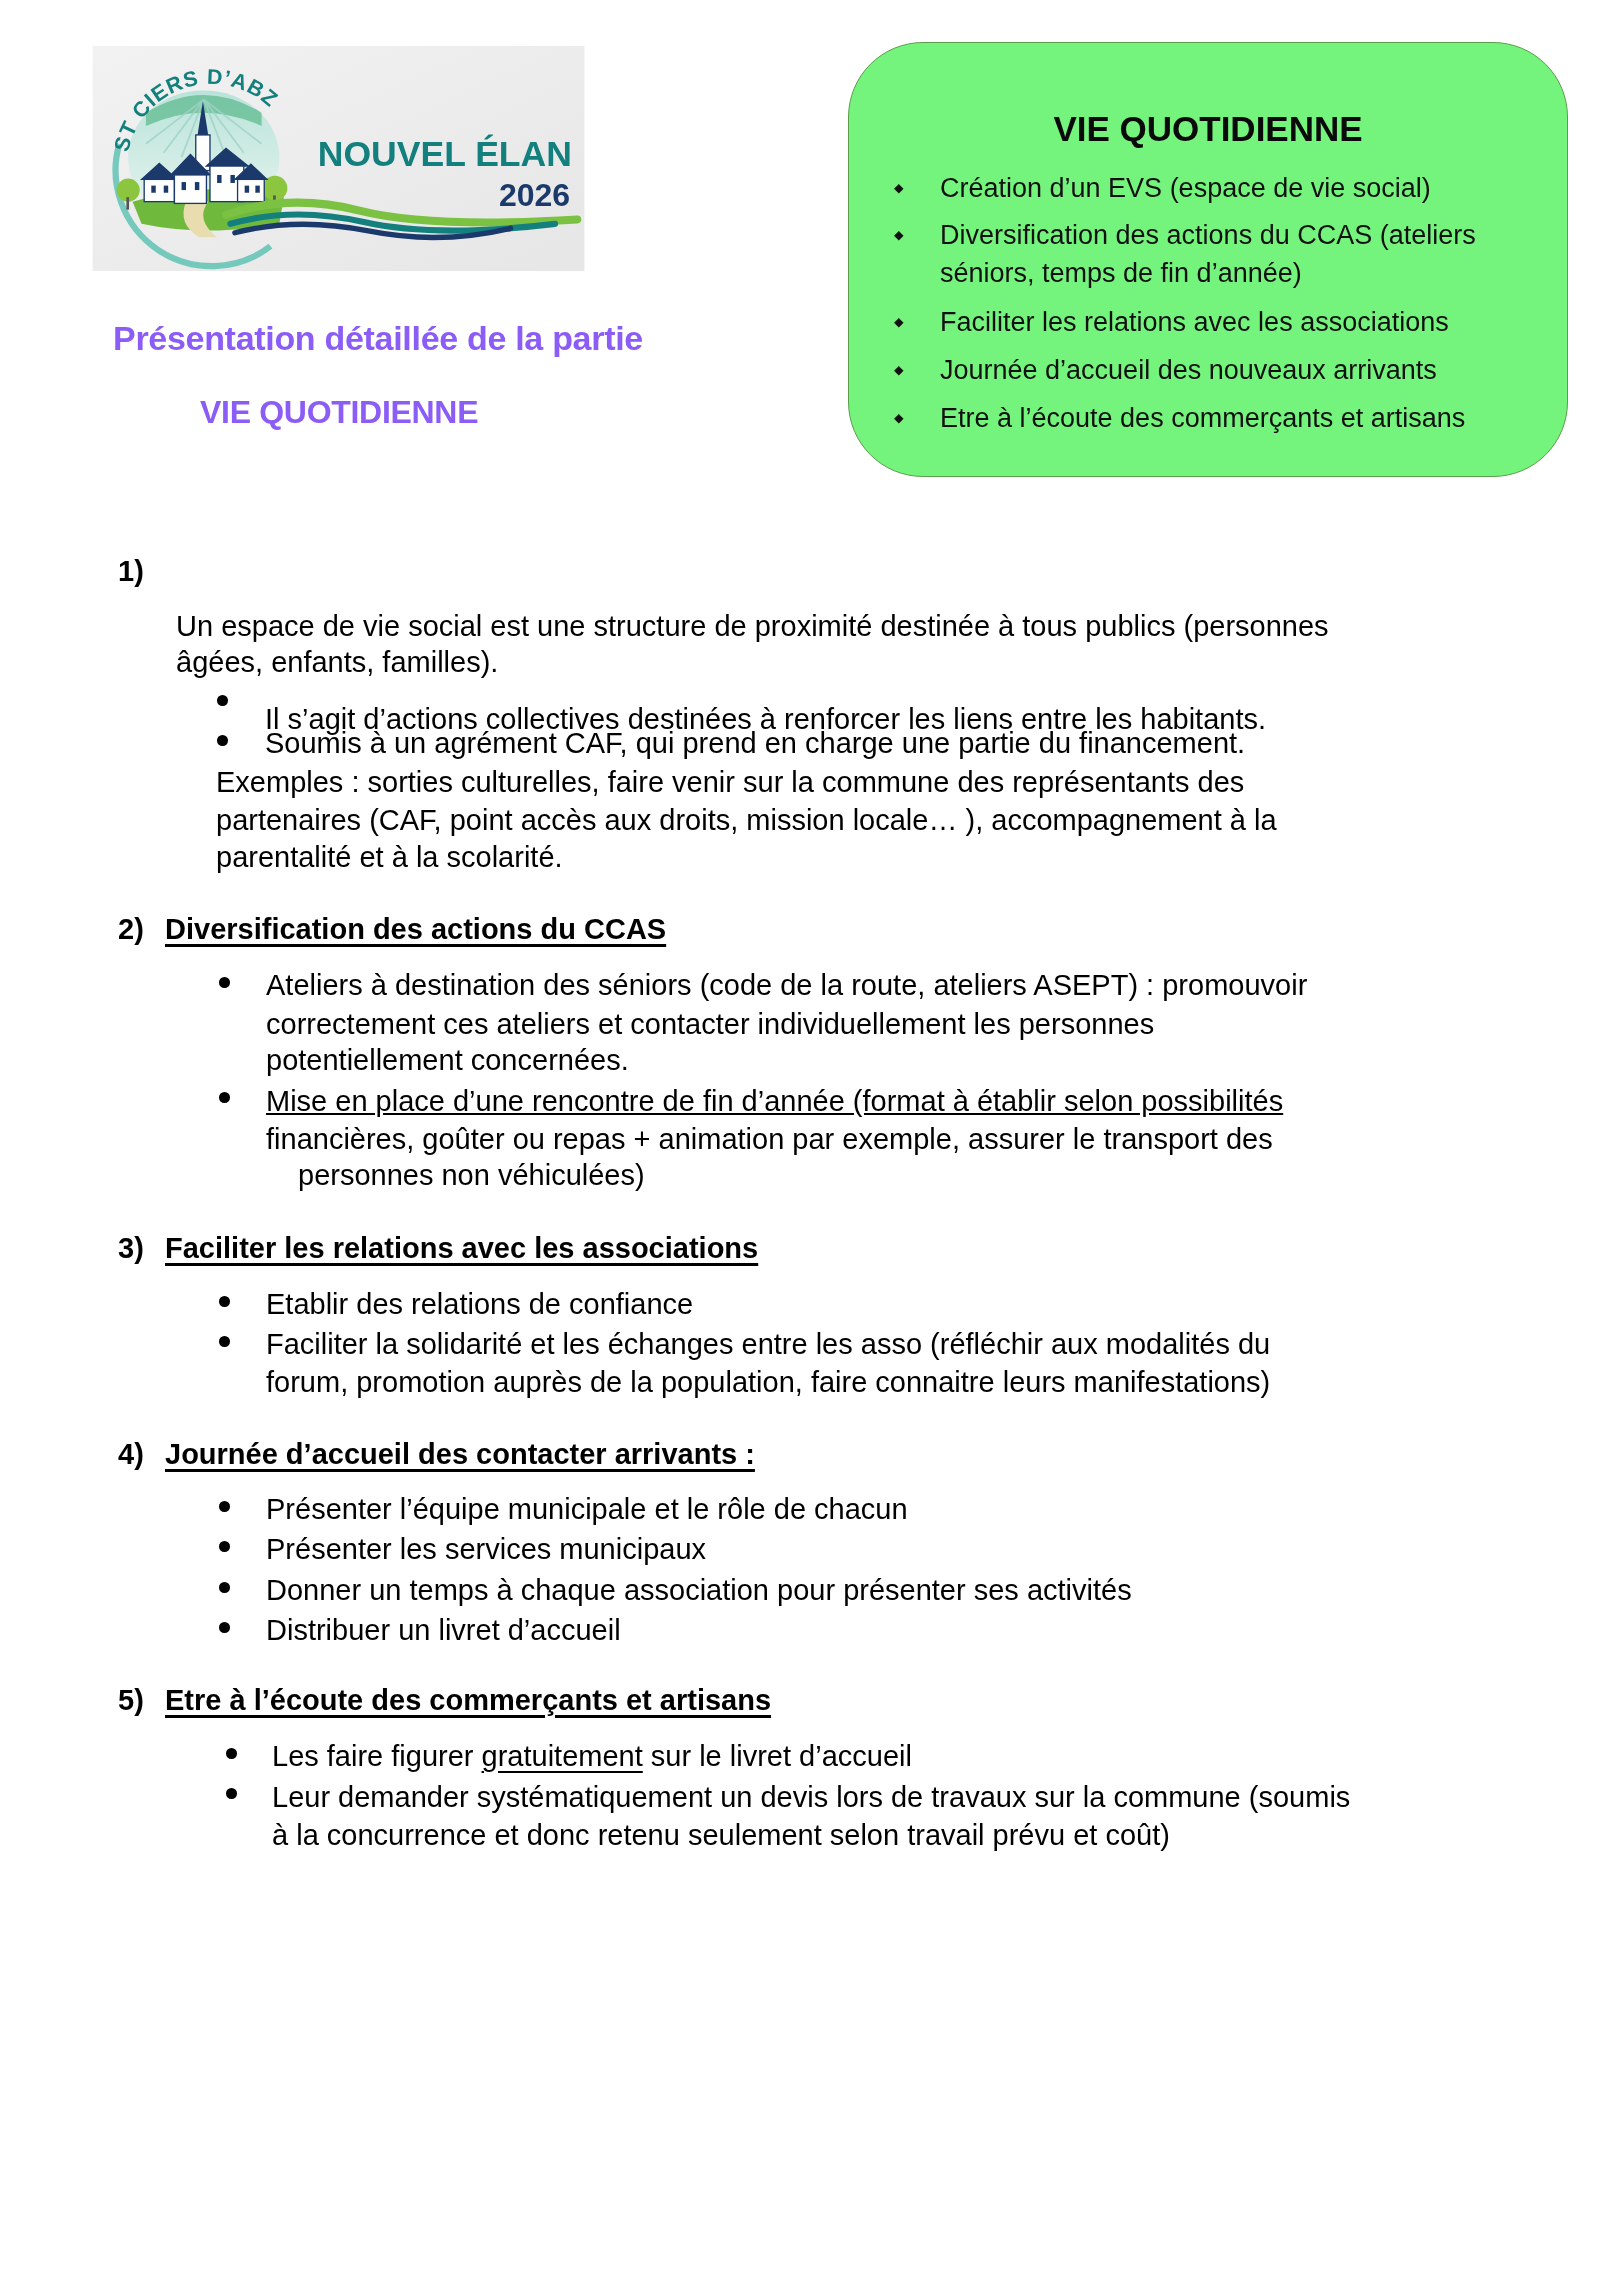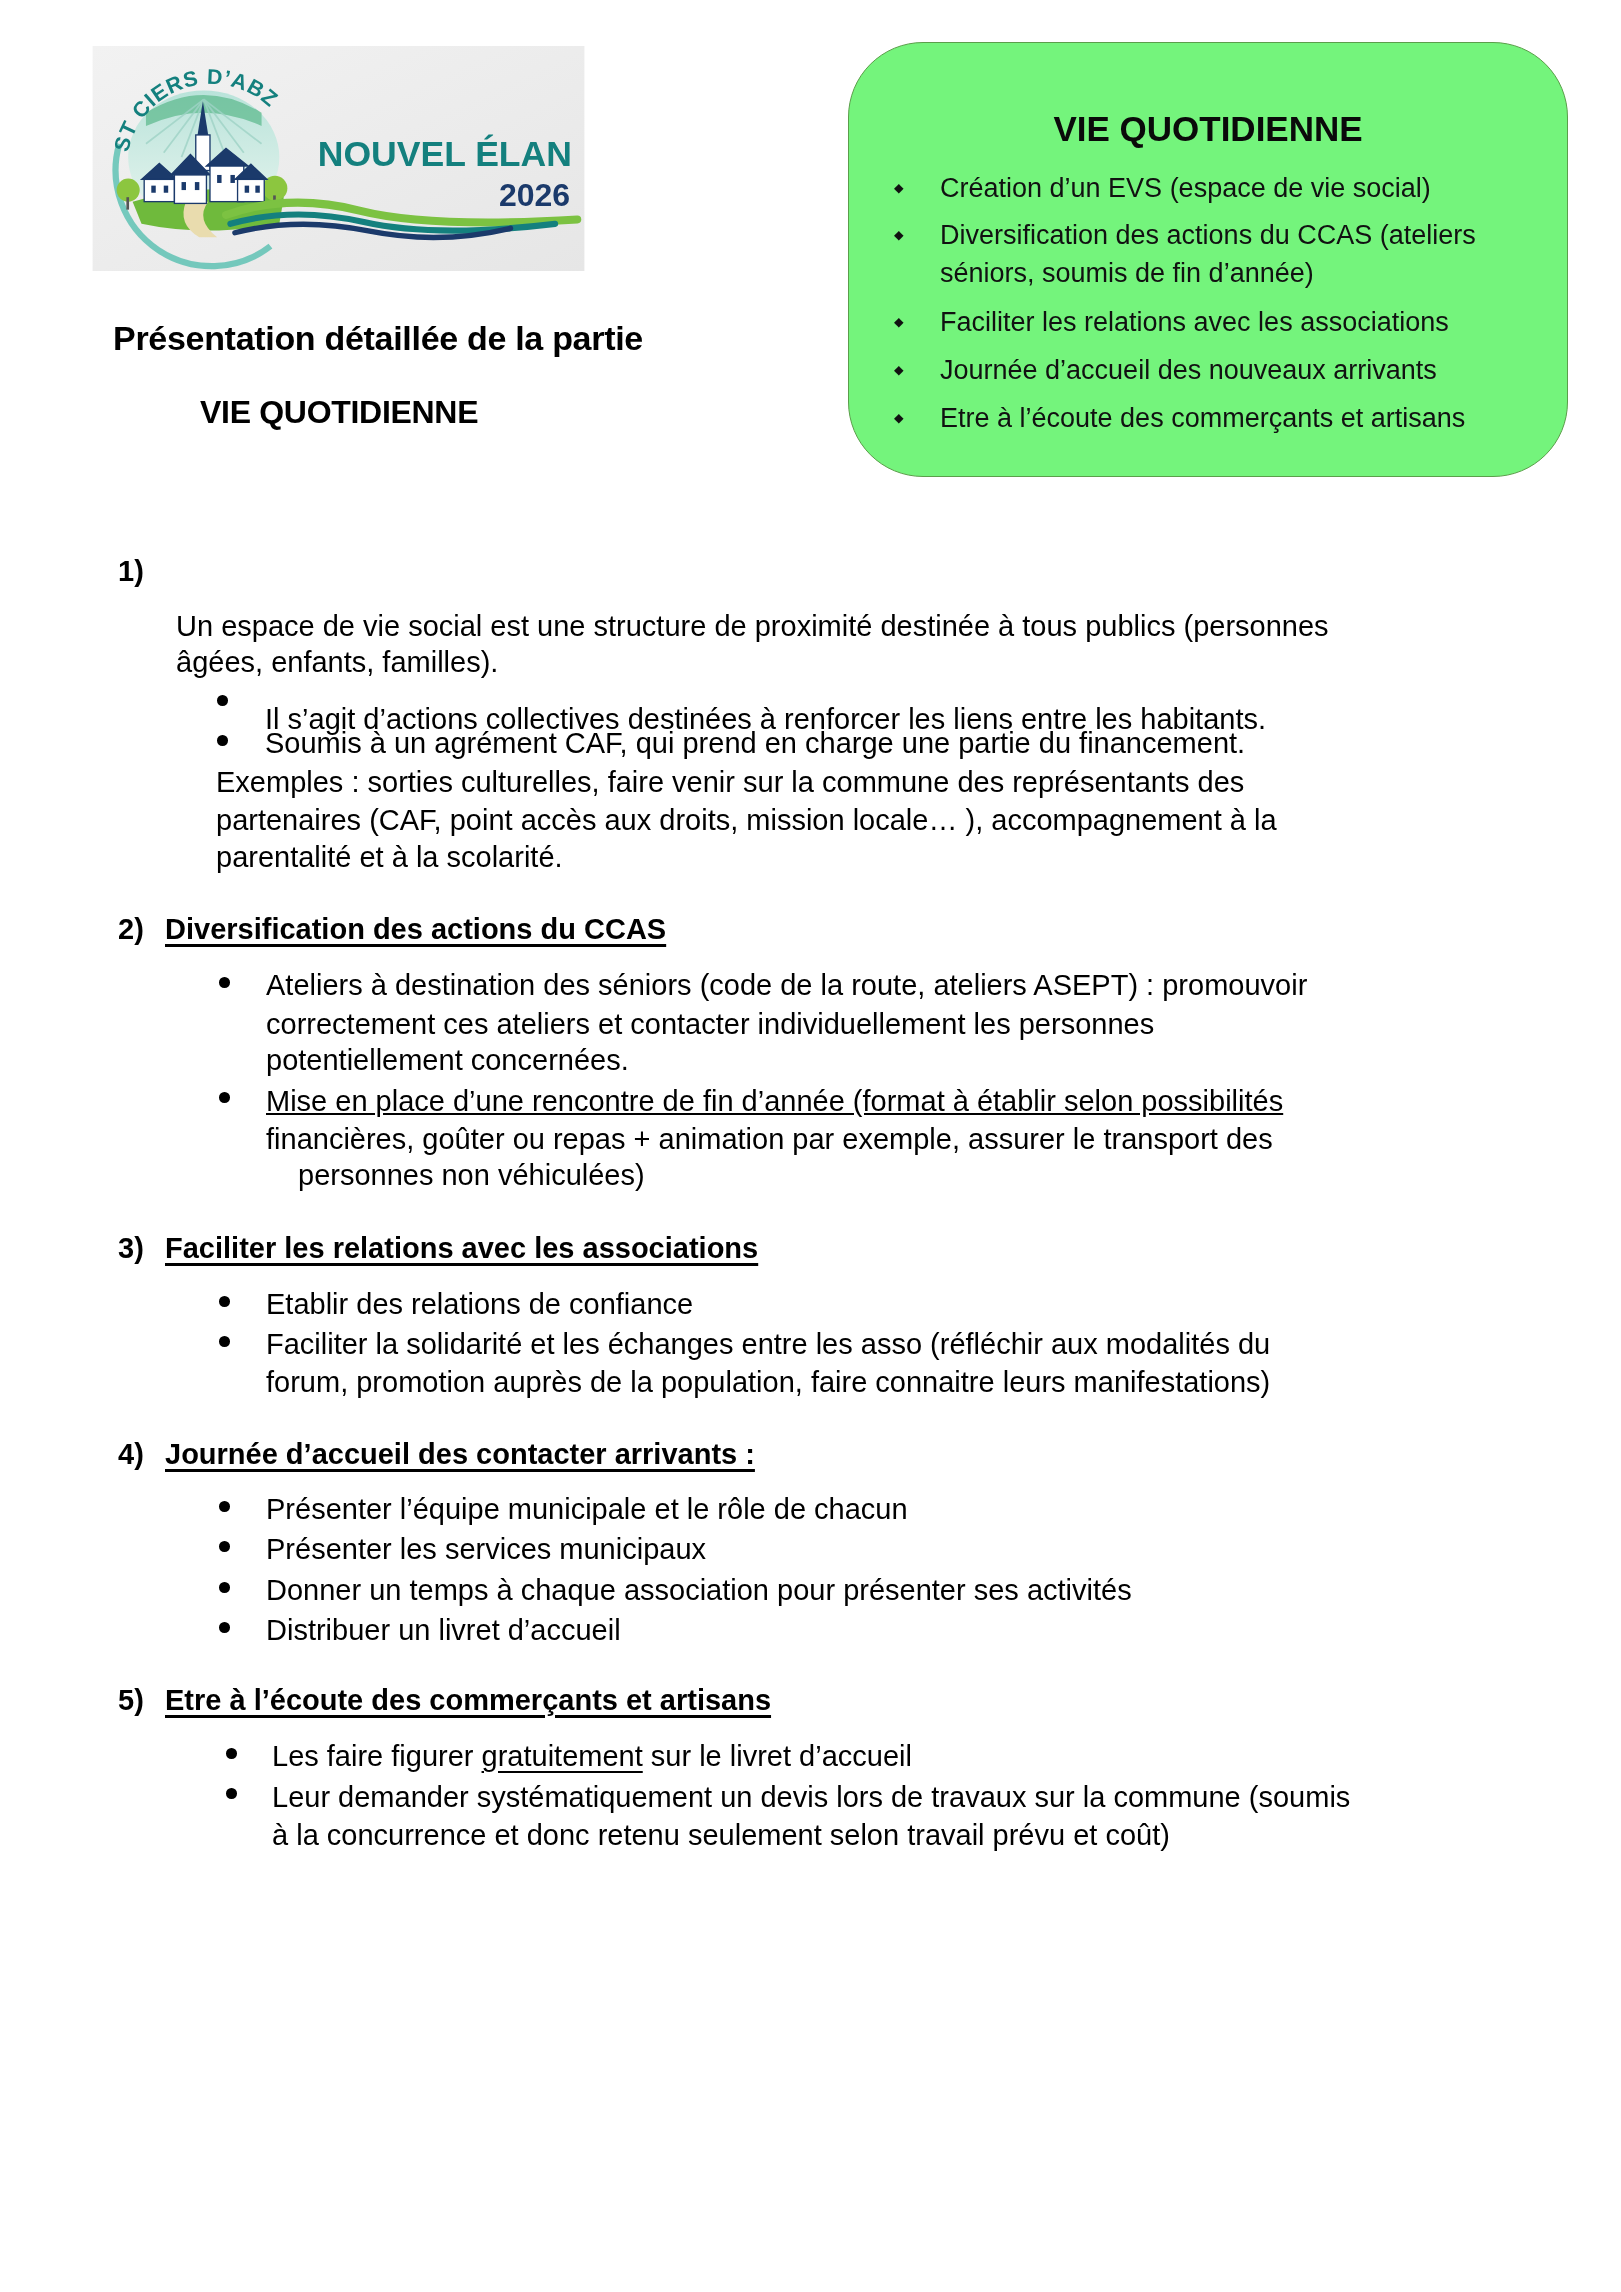--- a/index.html
+++ b/index.html
@@ -4,21 +4,21 @@
 <style>
   html, body { margin:0; padding:0; background:#ffffff; }
   body { width:1622px; height:2293px; position:relative; overflow:hidden;
          font-family:"Liberation Sans", sans-serif; color:#000; }
   .abs { position:absolute; white-space:nowrap; }
 
   
   #logo { position:absolute; left:92px; top:46px; width:493px; height:225px; }
 
   
-  .doc-title { font-family:"Liberation Sans", sans-serif; font-weight:bold; color:#000000; letter-spacing:-0.3px; }
+  .doc-title { font-family:"Liberation Sans", sans-serif; font-weight:bold; color:#8b5cf6; letter-spacing:-0.3px; }
   .doc-title.t1 { font-size:34px; line-height:39px; left:113px; top:319px; }
   .doc-title.t2 { font-size:32px; line-height:37px; left:200px; top:394px; }
 
   
   #summary { position:absolute; left:848px; top:42px; width:720px; height:435px;
              background:#74f47c; border:1.8px solid #5b9e4a; border-radius:75px; box-sizing:border-box; }
   #summary .box-title { position:absolute; left:0; right:0; top:66px; text-align:center;
              font-weight:bold; font-size:35px; line-height:39px; color:#0a0a0a; }
   #summary .item { position:absolute; left:45px; font-size:27px; line-height:32px; color:#111; white-space:nowrap; }
   #summary .item .dia { position:absolute; left:0; top:0; width:10.7px; font-size:12.5px; line-height:32px; }
@@ -117,21 +117,21 @@
 
   <div class="item" style="top:129px">
     <span class="dia">◆</span>
     <span class="tx">Création d’un EVS (espace de vie social)</span>
   </div>
   <div class="item" style="top:176px">
     <span class="dia">◆</span>
     <span class="tx">Diversification des actions du CCAS (ateliers</span>
   </div>
   <div class="item" style="top:214px">
-    <span class="tx">séniors, soumis de fin d’année)</span>
+    <span class="tx">séniors, temps de fin d’année)</span>
   </div>
   <div class="item" style="top:263px">
     <span class="dia">◆</span>
     <span class="tx">Faciliter les relations avec les associations</span>
   </div>
   <div class="item" style="top:311px">
     <span class="dia">◆</span>
     <span class="tx">Journée d’accueil des nouveaux arrivants</span>
   </div>
   <div class="item" style="top:359px">

